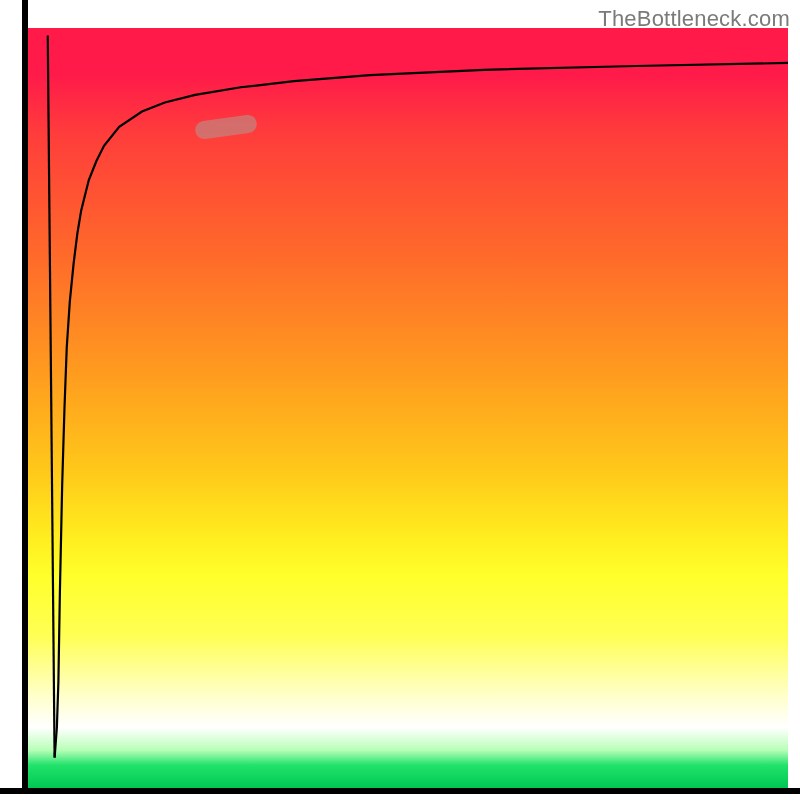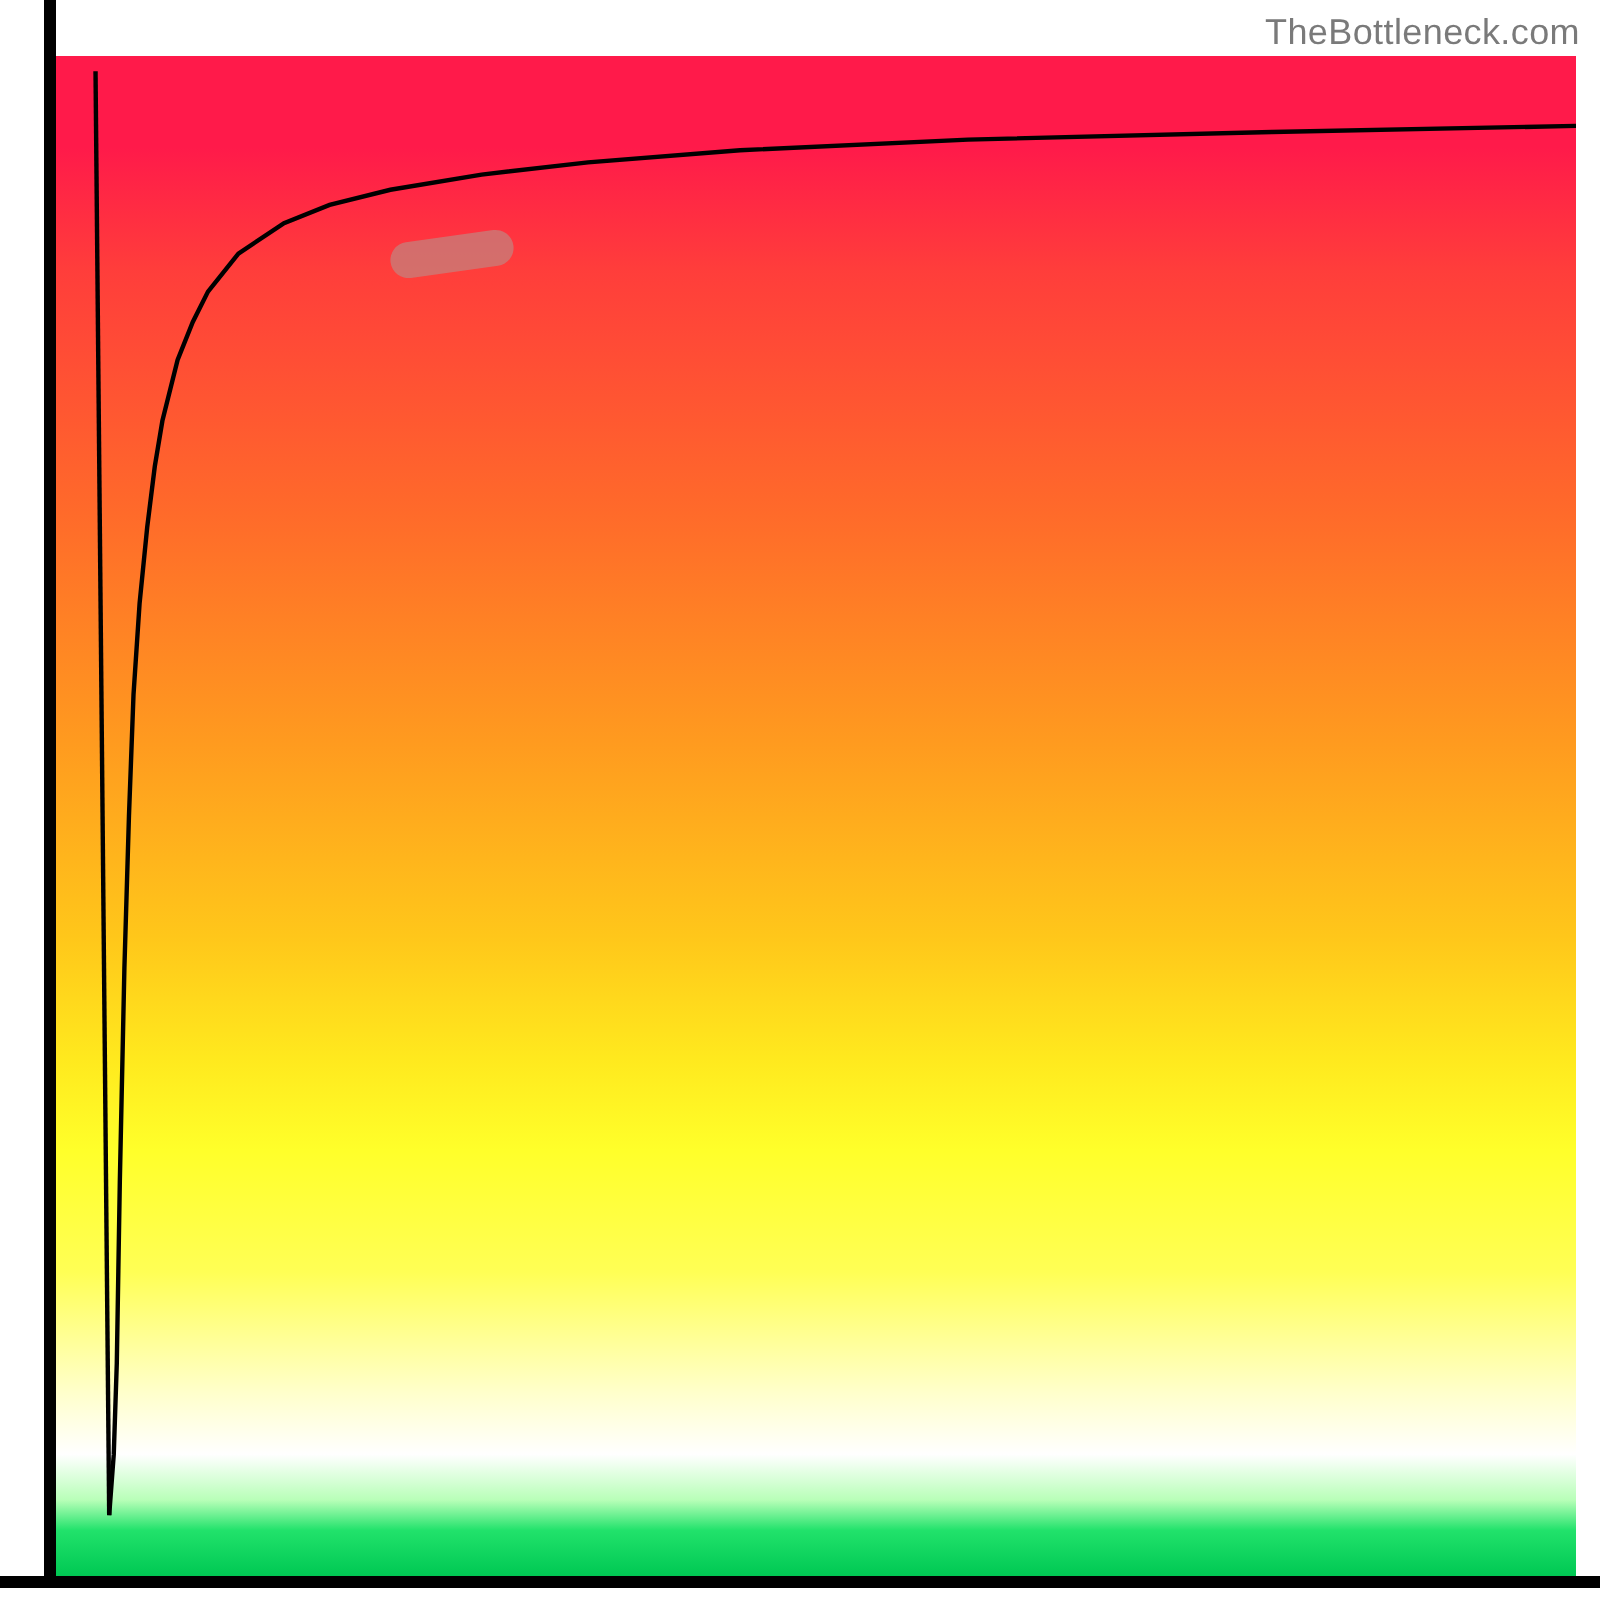--- a/index.html
+++ b/index.html
@@ -13,21 +13,21 @@
   }
   .chart-container {
     position: relative;
     width: 800px;
     height: 800px;
   }
   .watermark {
     position: absolute;
     top: 6px;
     right: 10px;
-    font-size: 18px;
+    font-size: 22px;
     color: #7a7a7a;
     font-weight: 400;
     letter-spacing: 0.2px;
     z-index: 10;
   }
   .plot-area {
     position: absolute;
     left: 28px;
     top: 28px;
     width: 760px;

